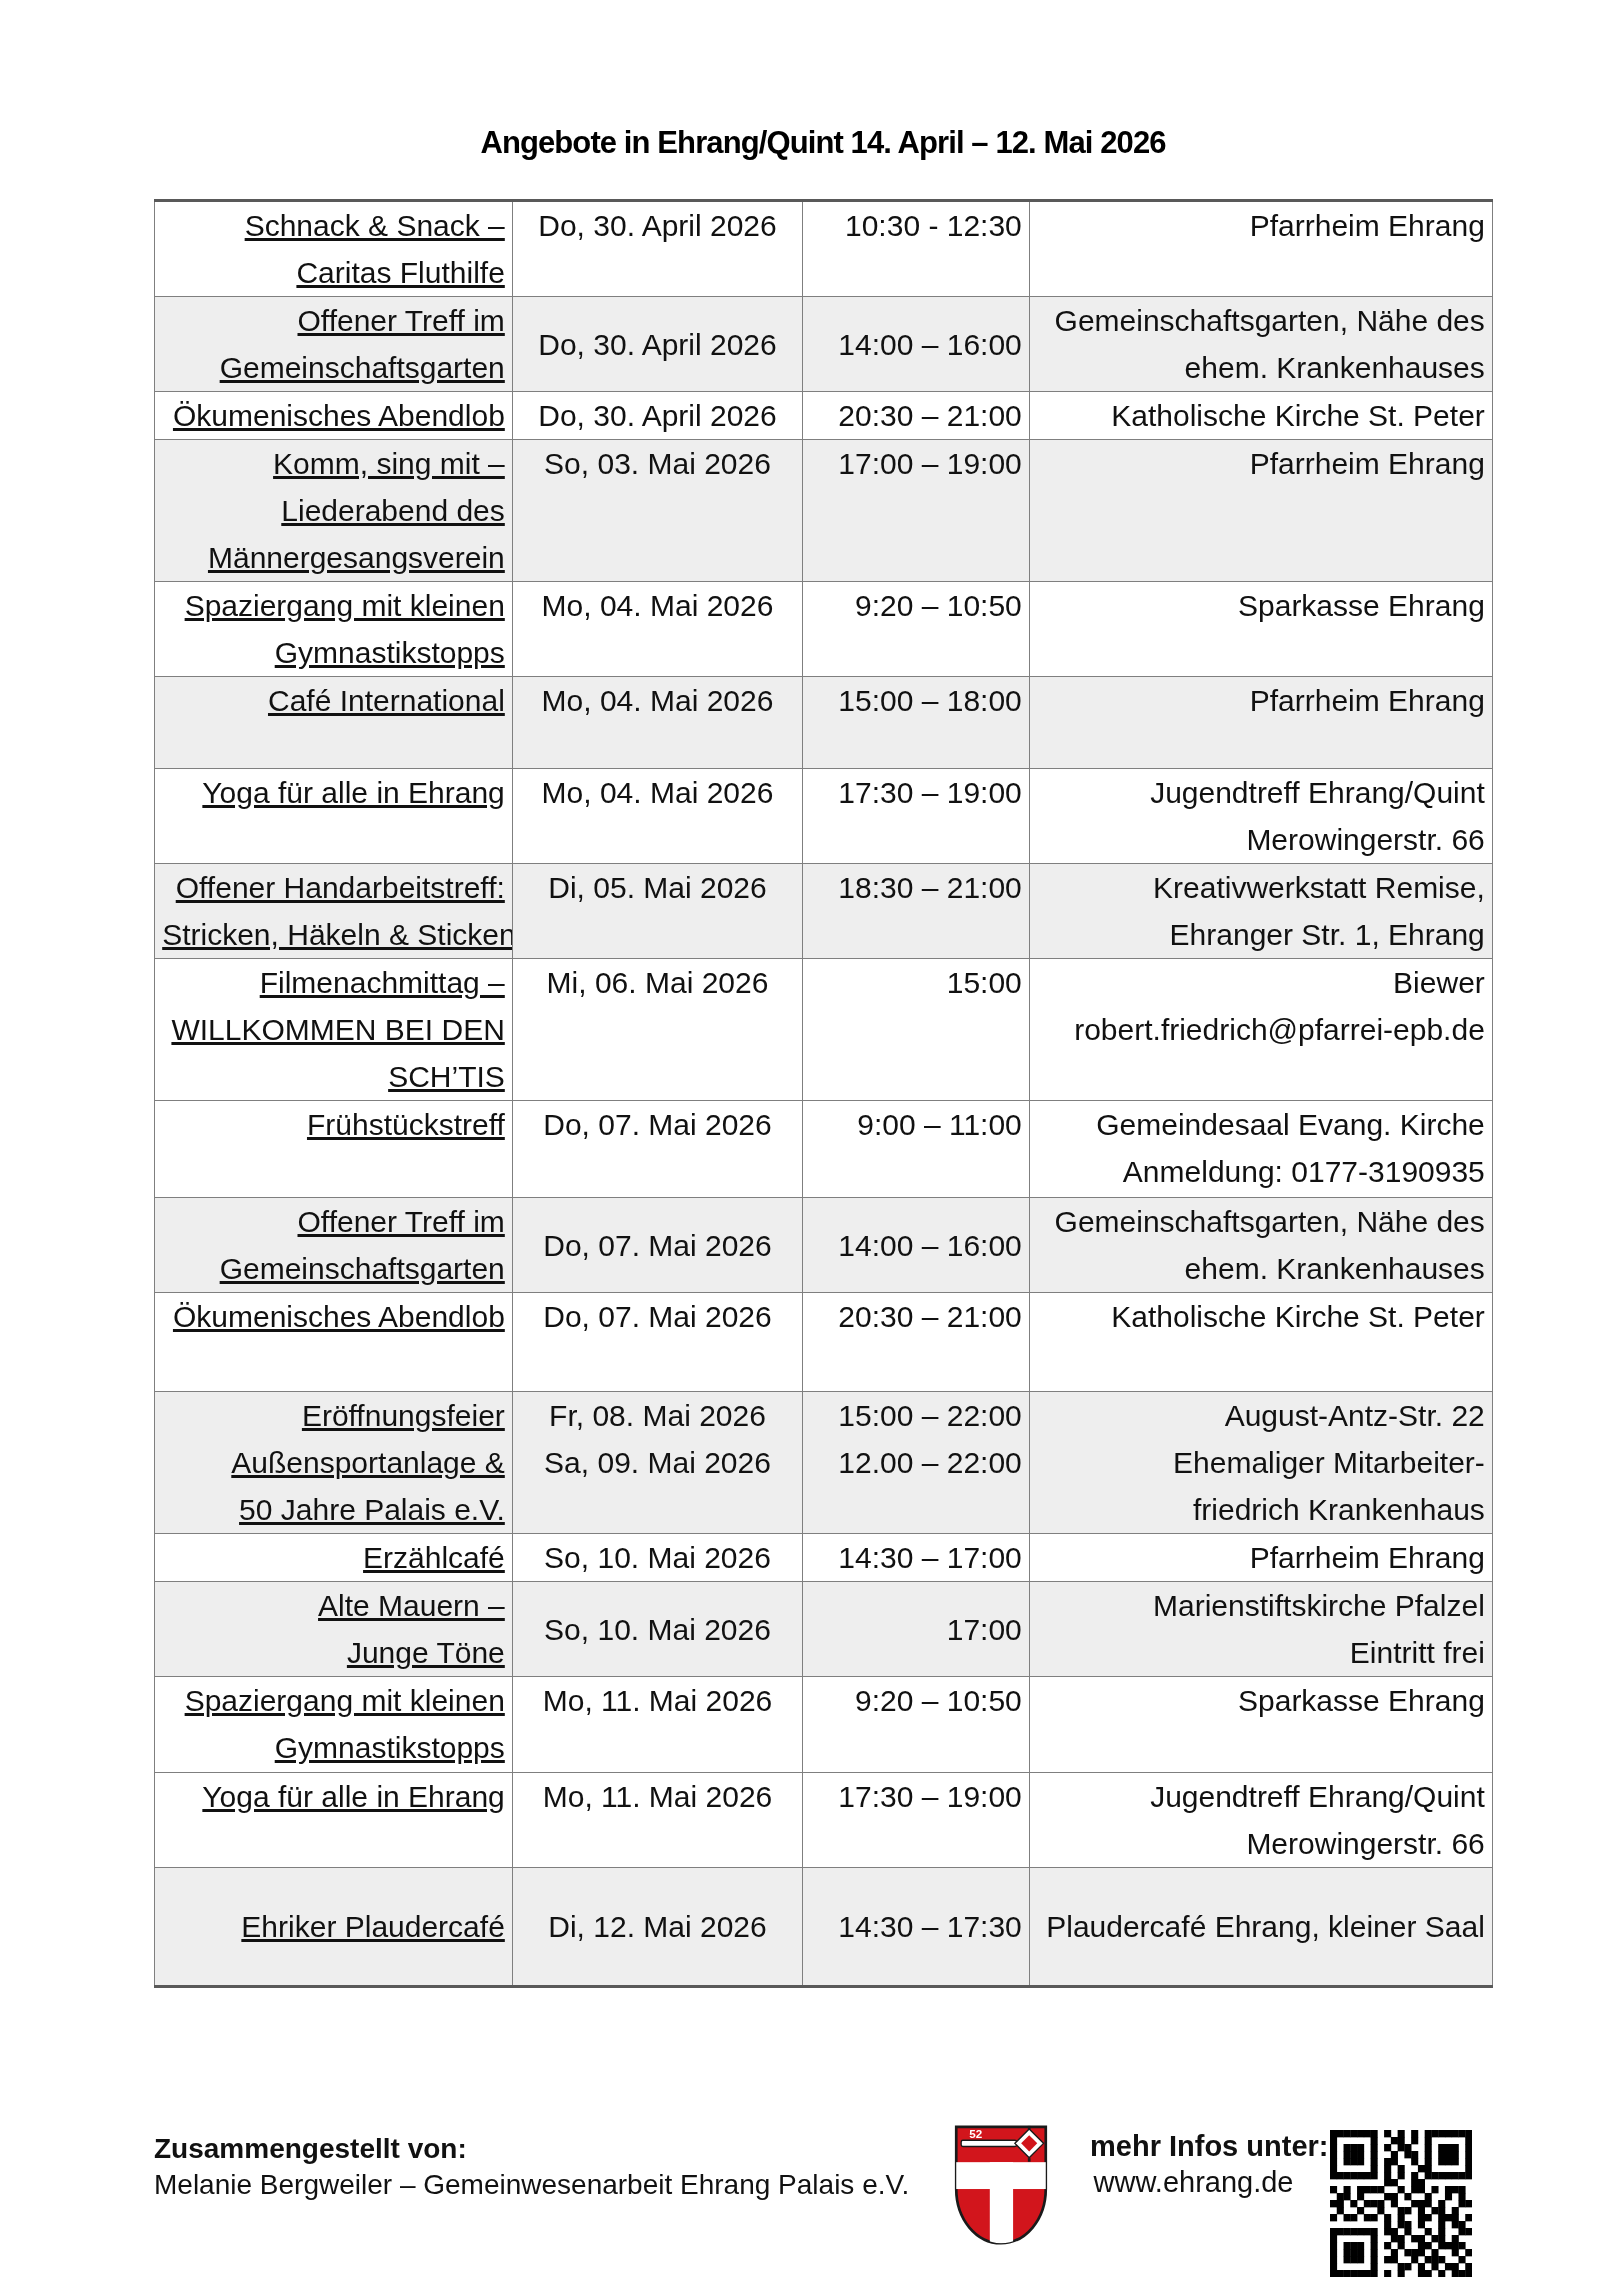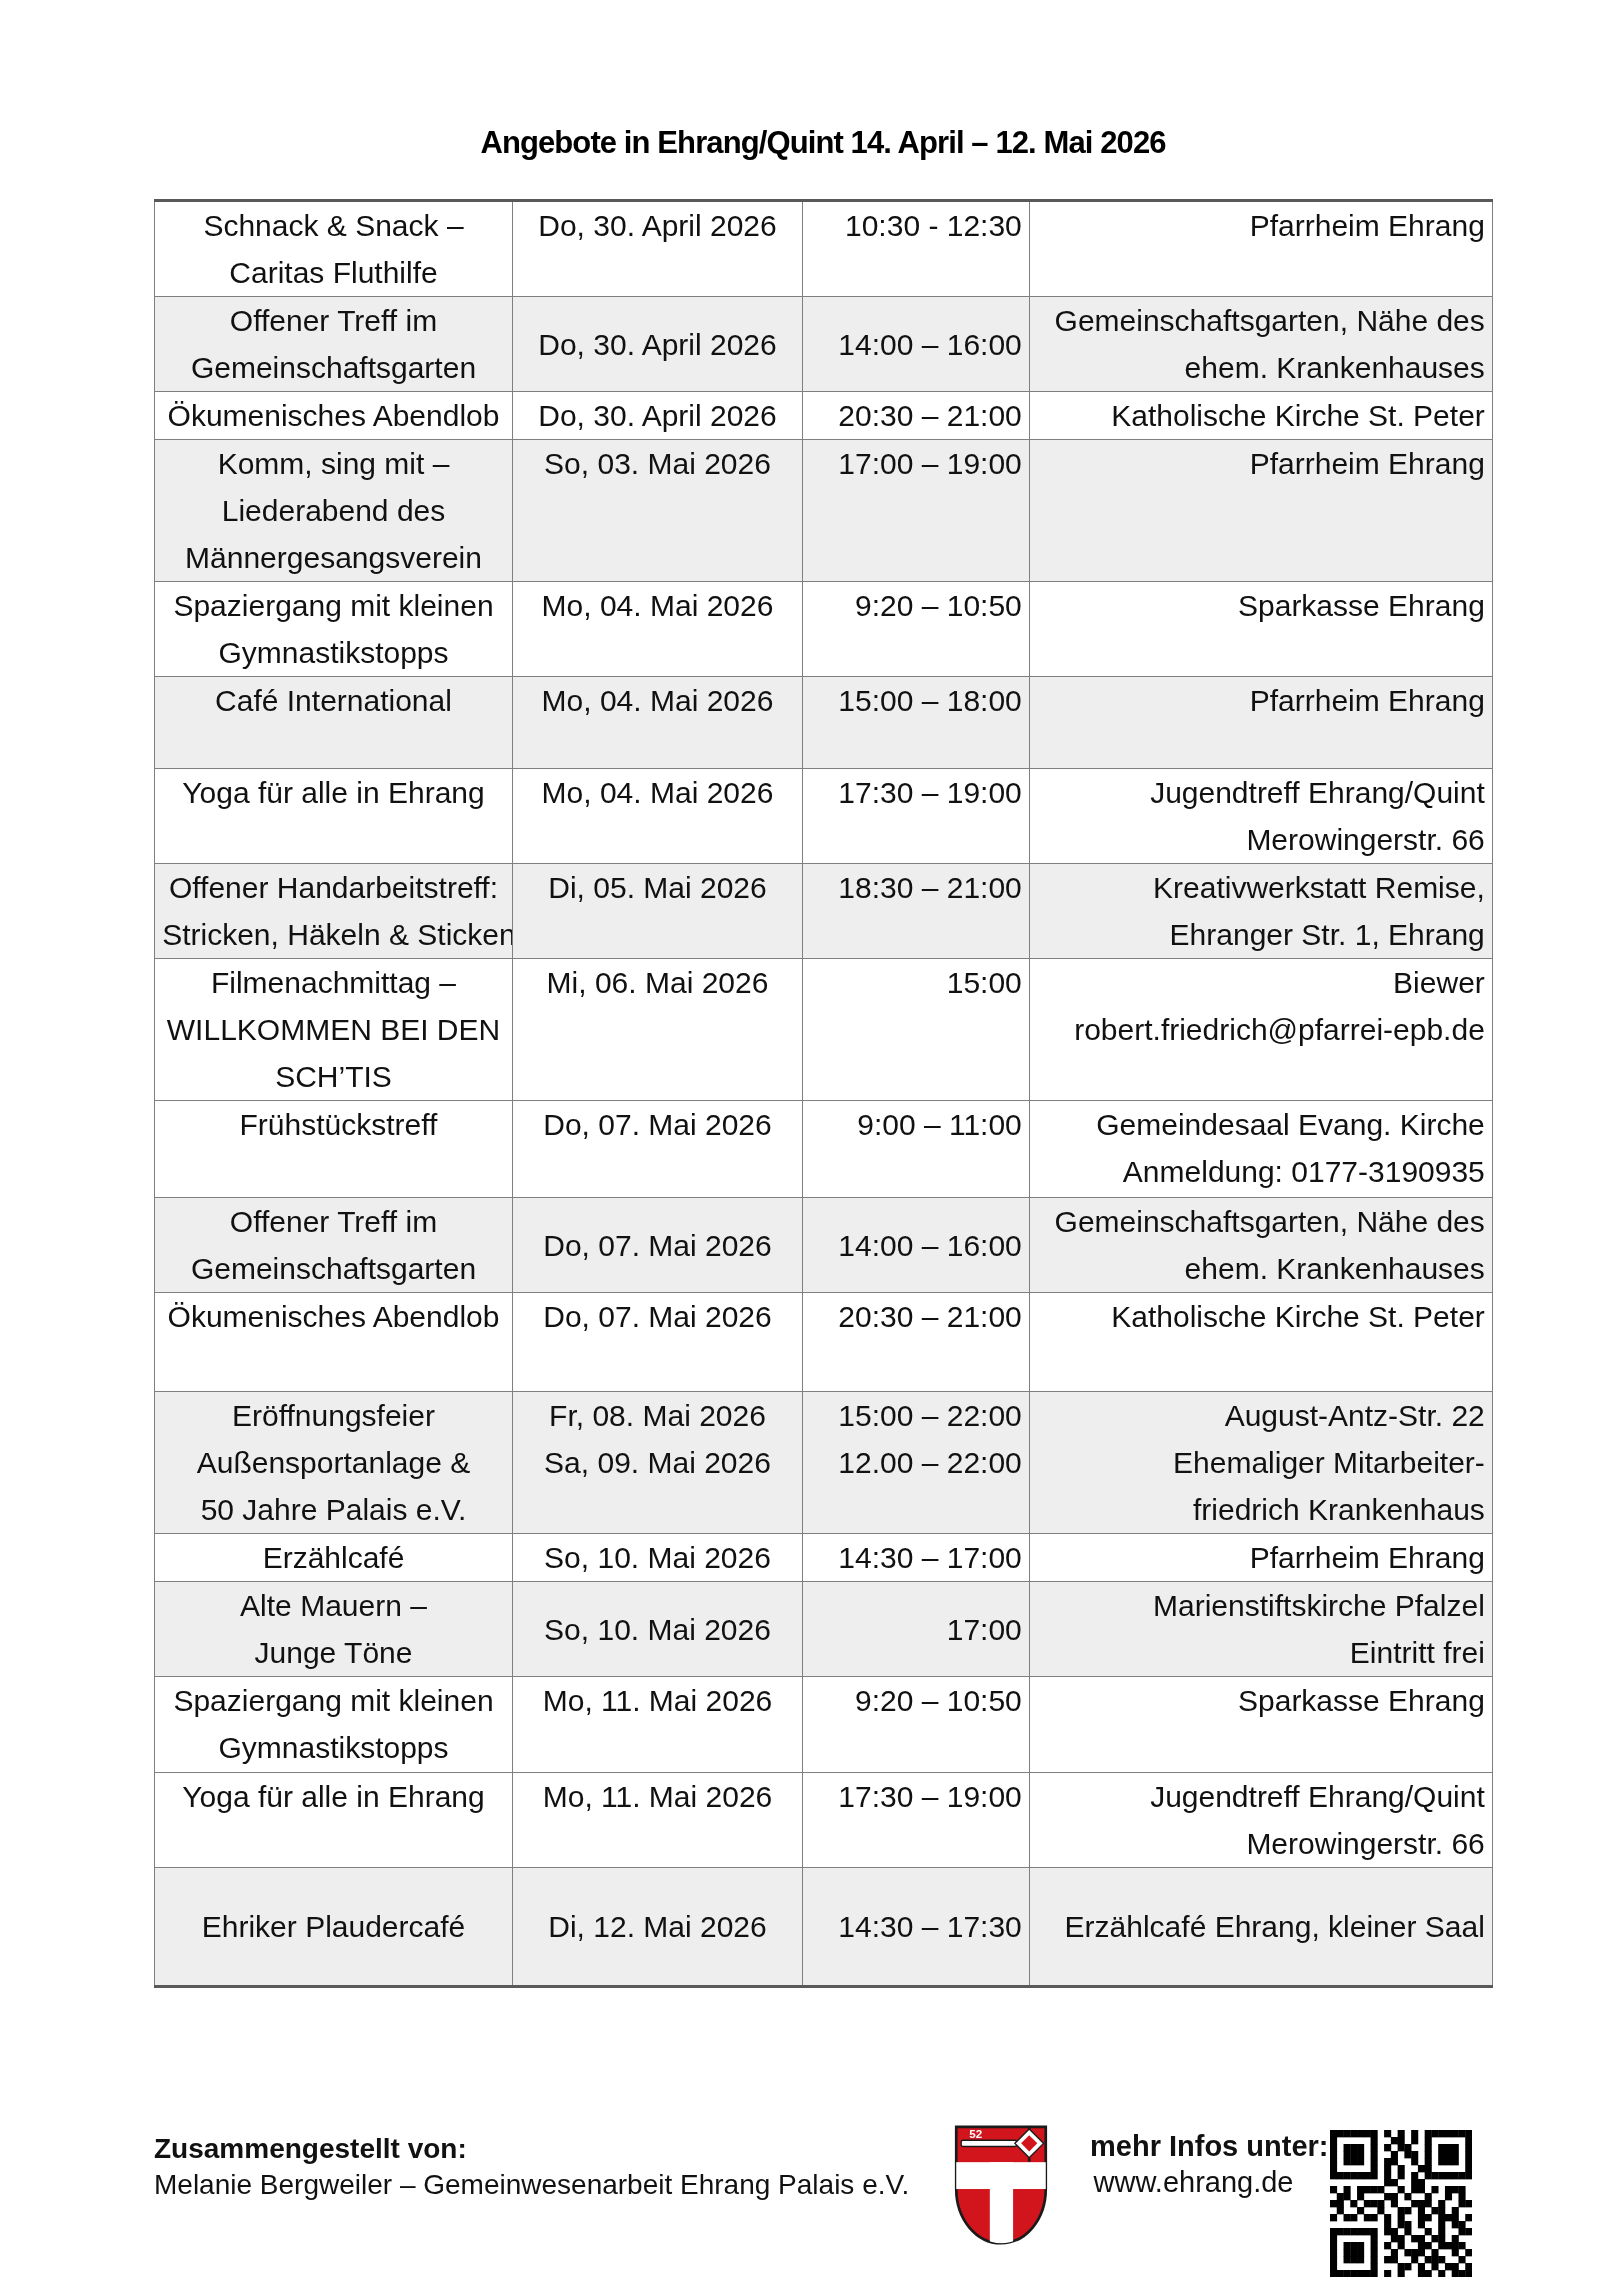--- a/index.html
+++ b/index.html
@@ -7,21 +7,21 @@
         font-family:"Liberation Sans",sans-serif;color:#111;}
   
   .title{position:absolute;top:104px;left:154px;width:1338px;text-align:center;
          font-size:31px;font-weight:bold;letter-spacing:-0.9px;color:#000;}
   
   .table-wrap{position:absolute;left:154px;top:199px;}
   table.events{border-collapse:collapse;table-layout:fixed;width:1338px;
                border:1.8px solid var(--outer-border);border-top-width:3.6px;border-bottom-width:3.6px;}
   table.events td{border:1.8px solid var(--border);font-size:30px;line-height:47px;
                   padding:0 7.2px;color:#111;overflow:hidden;}
-  td.c-event{text-align:center;}
+  td.c-event{text-align:right;text-decoration:underline;}
   td.c-date{text-align:center;padding:0;}
   td.c-time{text-align:right;padding-right:19.7px;}
   td.c-loc{text-align:right;padding-right:16px;}
   tr.shaded{background:var(--row-shade);}
   .ln{white-space:nowrap;}
   
   .credits{position:absolute;left:154px;top:2131px;font-size:28px;line-height:36px;}
   .credits .hd{font-weight:bold;}
   .coat{position:absolute;left:954px;top:2124px;width:94px;height:122px;}
   .infos{position:absolute;left:1090px;top:2128px;font-size:29px;line-height:36px;text-align:left;}
@@ -314,21 +314,21 @@
             <td class="c-event" style="vertical-align: middle;">
               <div class="ln">Ehriker Plaudercafé</div>
             </td>
             <td class="c-date" style="vertical-align: middle;">
               <div class="ln">Di, 12. Mai 2026</div>
             </td>
             <td class="c-time" style="vertical-align: middle;">
               <div class="ln">14:30 – 17:30</div>
             </td>
             <td class="c-loc" style="vertical-align: middle;">
-              <div class="ln">Erzählcafé Ehrang, kleiner Saal</div>
+              <div class="ln">Plaudercafé Ehrang, kleiner Saal</div>
             </td>
           </tr>
         </tbody>
     </table>
   </div>
 
   <div class="credits">
     <div class="hd">Zusammengestellt von:</div>
     <div>Melanie Bergweiler – Gemeinwesenarbeit Ehrang Palais e.V.</div>
   </div>

